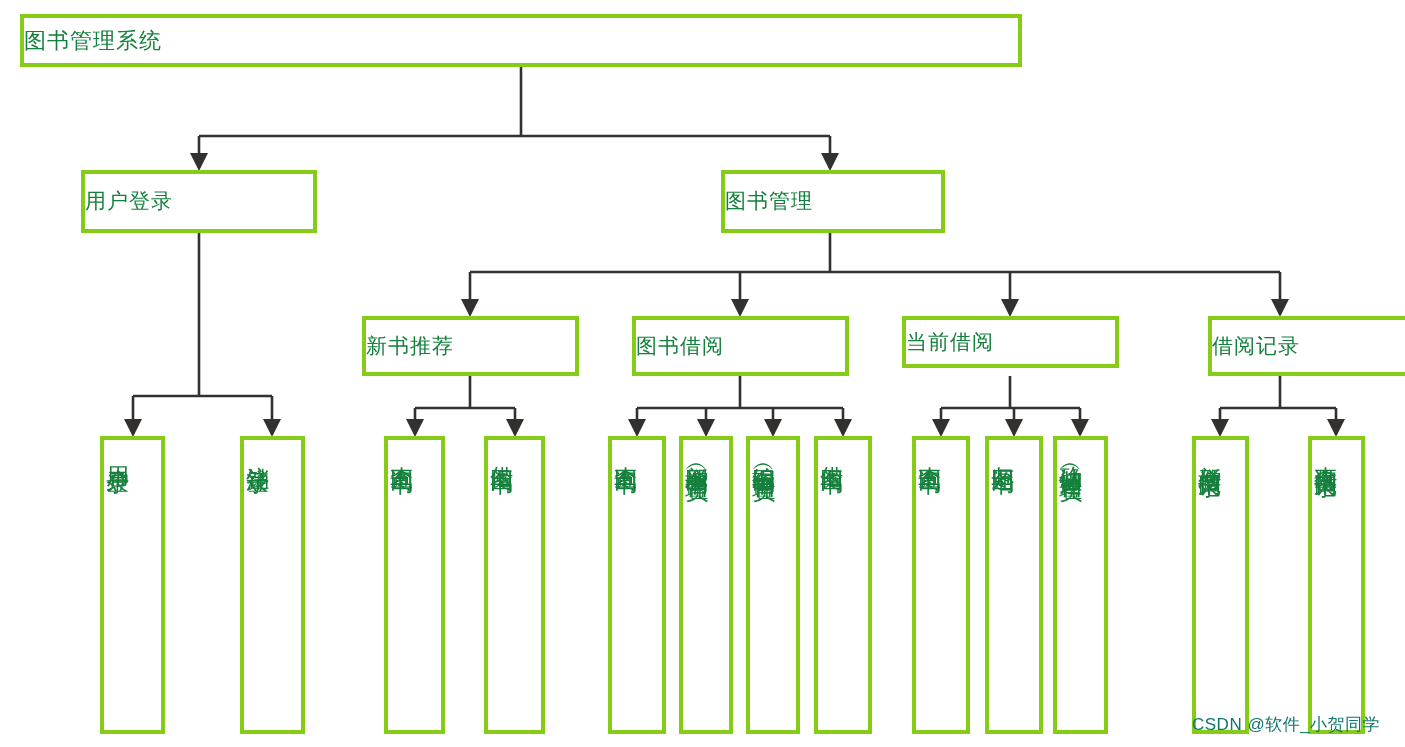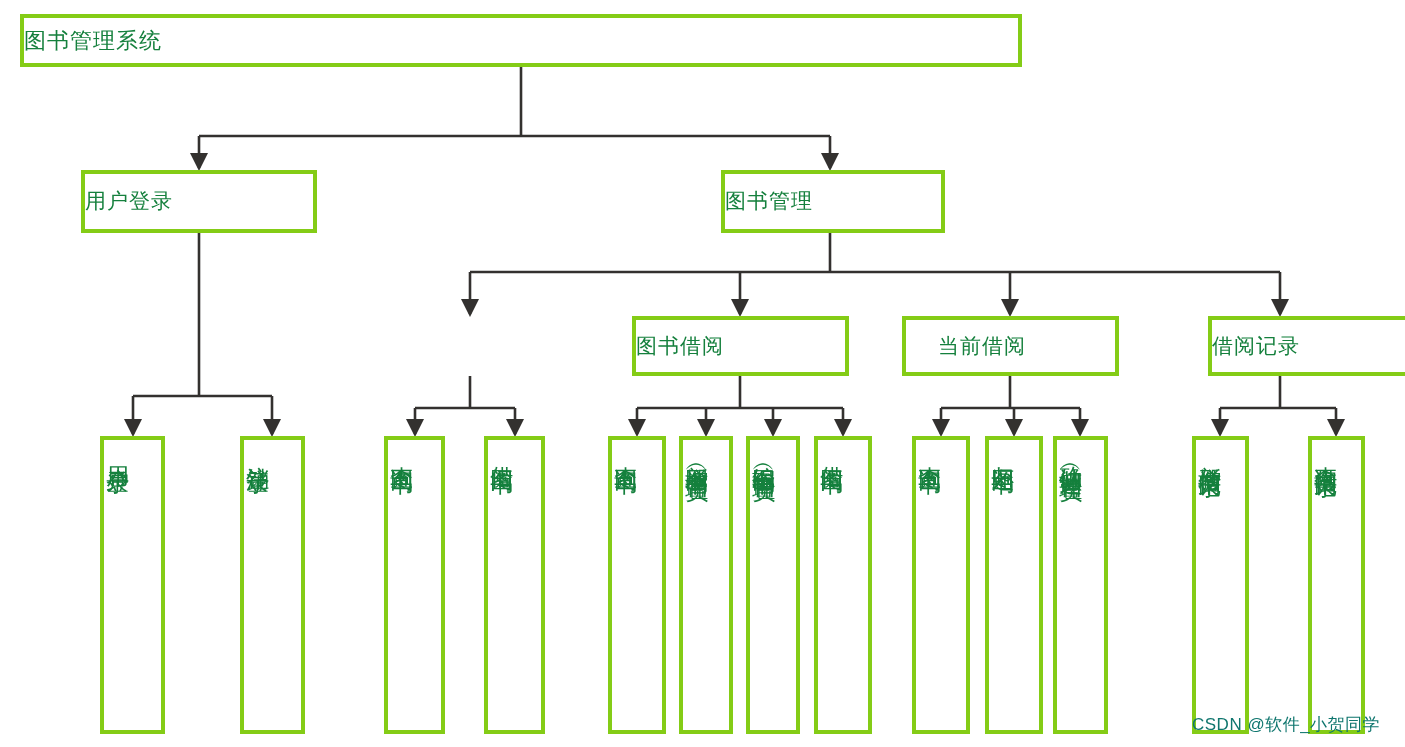--- a/index.html
+++ b/index.html
@@ -122,24 +122,27 @@
     <span class="node-label">图书管理系统</span>
   </div>
 
   <div class="node horizontal" style="left:81px; top:170px; width:236px; height:63px;">
     <span class="node-label">用户登录</span>
   </div>
   <div class="node horizontal" style="left:711px; top:170px; width:224px; height:63px;margin-left:10px;">
     <span class="node-label">图书管理</span>
   </div>
 
+  <div class="node horizontal" style="left:362px; top:316px; width:217px; height:60px;">
+    <span class="node-label">新书推荐</span>
+  </div>
   <div class="node horizontal" style="left:632px; top:316px; width:217px; height:60px;">
     <span class="node-label">图书借阅</span>
   </div>
-  <div class="node horizontal" style="left:902px; top:316px; width:217px; height:60px;padding-left:32px;">
+  <div class="node horizontal" style="left:902px; top:316px; width:217px; height:52px;">
     <span class="node-label">当前借阅</span>
   </div>
   <div class="node horizontal" style="left:1208px; top:316px; width:217px; height:60px;">
     <span class="node-label">借阅记录</span>
   </div>
 
   <div class="node vertical" style="left:100px; top:436px; width:65px; height:298px;">
     <span class="node-label">用户登录</span>
   </div>
   <div class="node vertical" style="left:240px; top:436px; width:65px; height:298px;">

